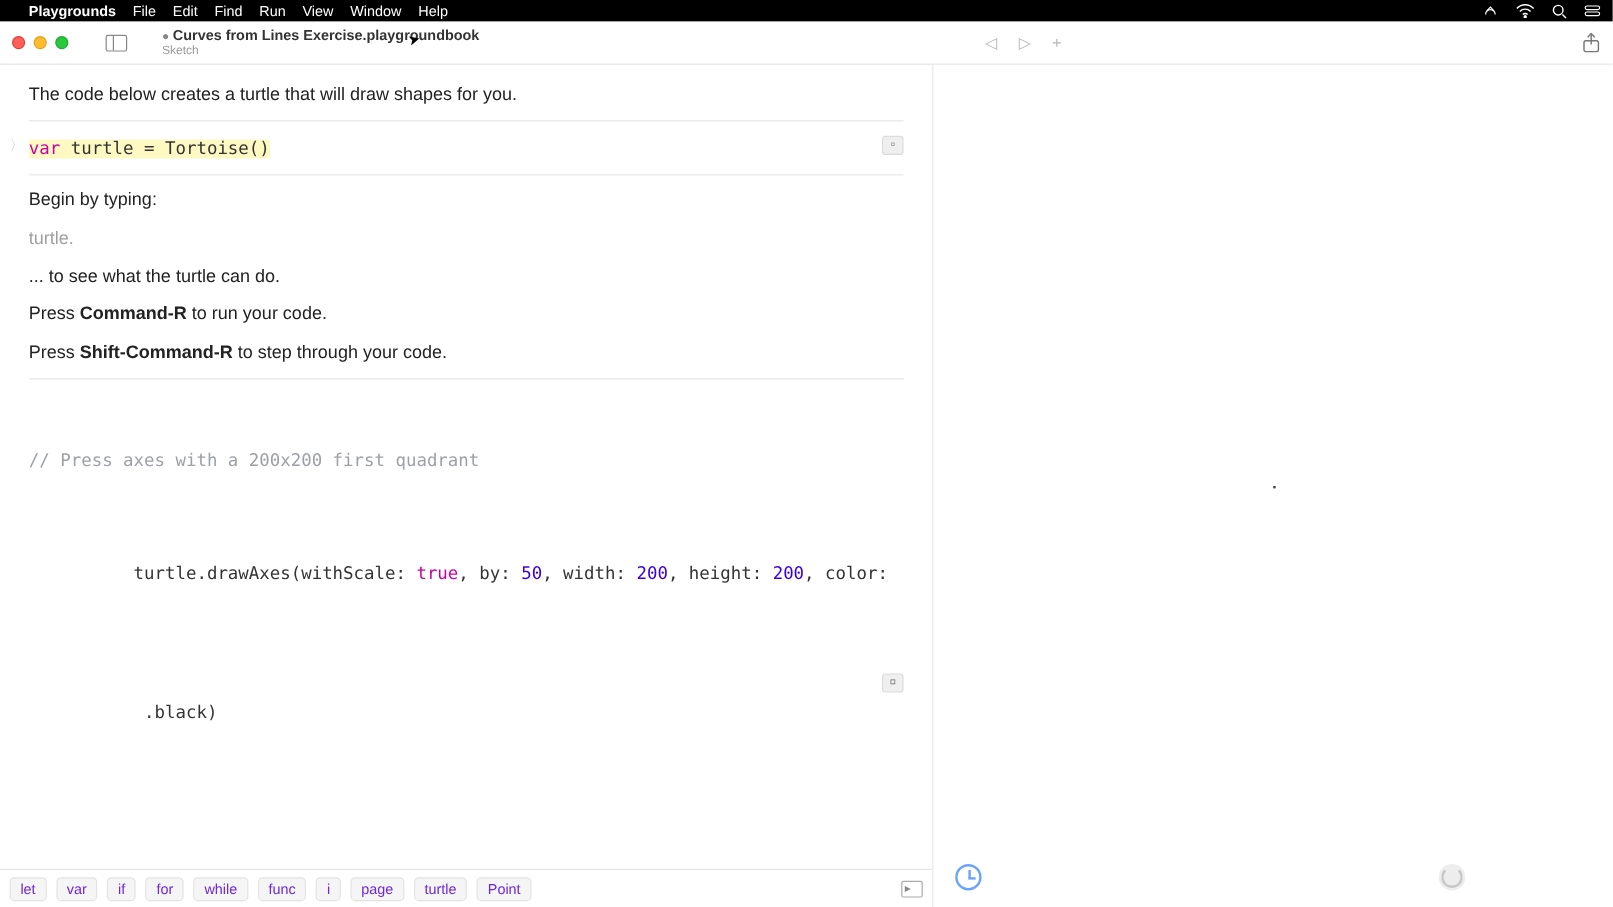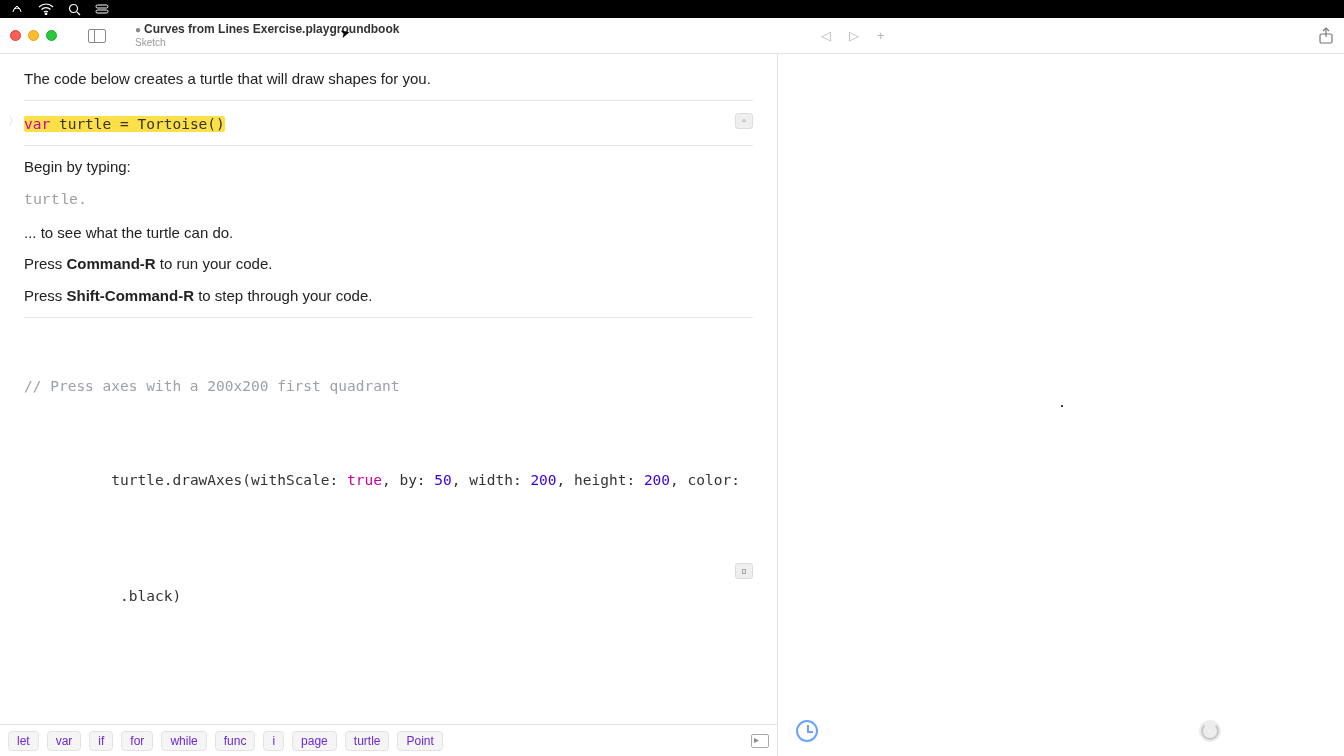--- a/index.html
+++ b/index.html
@@ -73,26 +73,26 @@
 .prose b { font-weight: 600; }
 .hr { border: none; border-top: 1px solid #e6e6e6; margin: 8px 0 10px 0; }
 
 .code, .code-block {
   font-family: "SF Mono", Menlo, monospace;
   font-size: 14.5px;
   line-height: 1.55;
   color: #333;
   white-space: pre;
 }
-.code-inline { font-family: Liberation Mono, monospace; font-size: 15px; color: #a0a0a0; }
+.code-inline { font-family: Liberation Sans, sans-serif; font-size: 15px; color: #a0a0a0; }
 
 .code-row { position: relative; padding: 2px 0; }
 .code-gutter-marker { position: absolute; left: -16px; top: 2px; color: #cfcfcf; font-size: 12px; }
 .result-chip { position: absolute; right: 0px; top: 2px; width: 18px; height: 16px; background: #efefef; border: 1px solid #dcdcdc; border-radius: 3px; display: flex; align-items: center; justify-content: center; font-size: 10px; color: #666; cursor: pointer; }
-.hl-sel { background: #fde047; border-radius: 2px; text-align: right; }
+.hl-sel { background: #fef9c3; border-radius: 2px; text-align: right; }
 
 
 .kw { color: #c800a4; }
 .num { color: #3a00dc; }
 .bool { color: #c800a4; }
 .cmt { color: #9da1a6; }
 
 
 .snippetbar { height: 32px; border-top: 1px solid #e3e3e3; display: flex; align-items: center; padding: 0 8px; gap: 8px; }
 .snip { font-size: 12px; color: #6d28d9; background: #f5f5f5; border: 1px solid #e3e3e3; border-radius: 4px; padding: 2px 8px; cursor: pointer; }
@@ -105,20 +105,31 @@
 .out-clock::before { content: ""; position: absolute; left: 9px; top: 3px; width: 2px; height: 7px; background: #6aa3ff; }
 .out-clock::after { content: ""; position: absolute; left: 9px; top: 9px; width: 6px; height: 2px; background: #6aa3ff; }
 .out-spinner { position: absolute; right: calc(50% - 160px); bottom: 14px; width: 22px; height: 22px; border-radius: 50%; background: #ededed; display: flex; align-items: center; justify-content: center; }
 .out-spinner::after { content: ""; width: 14px; height: 14px; border: 2px solid #c8c8c8; border-top-color: transparent; border-radius: 50%; }
 .out-dot { position: absolute; left: 50%; top: 50%; width: 2px; height: 2px; background: #444; }
 </style>
 </head>
 <body>
 
 <div class="menubar">
+  <div class="menubar-left">
+    <span class="apple"></span>
+    <span class="bold">Playgrounds</span>
+    <span>File</span>
+    <span>Edit</span>
+    <span>Find</span>
+    <span>Run</span>
+    <span>View</span>
+    <span>Window</span>
+    <span>Help</span>
+  </div>
   <div class="menubar-right">
     <span>
       <svg width="14" height="12" viewBox="0 0 14 12" fill="none" stroke="#fff" stroke-width="1">
           <path d="M3 9a4 4 0 118 0"></path>
           <path d="M4 6l3-3 3 3"></path>
         </svg>
     </span>
     <span>
       <svg width="16" height="12" viewBox="0 0 16 12" fill="none" stroke="#fff" stroke-width="1.2">
           <path d="M1 4c4-4 10-4 14 0"></path>

